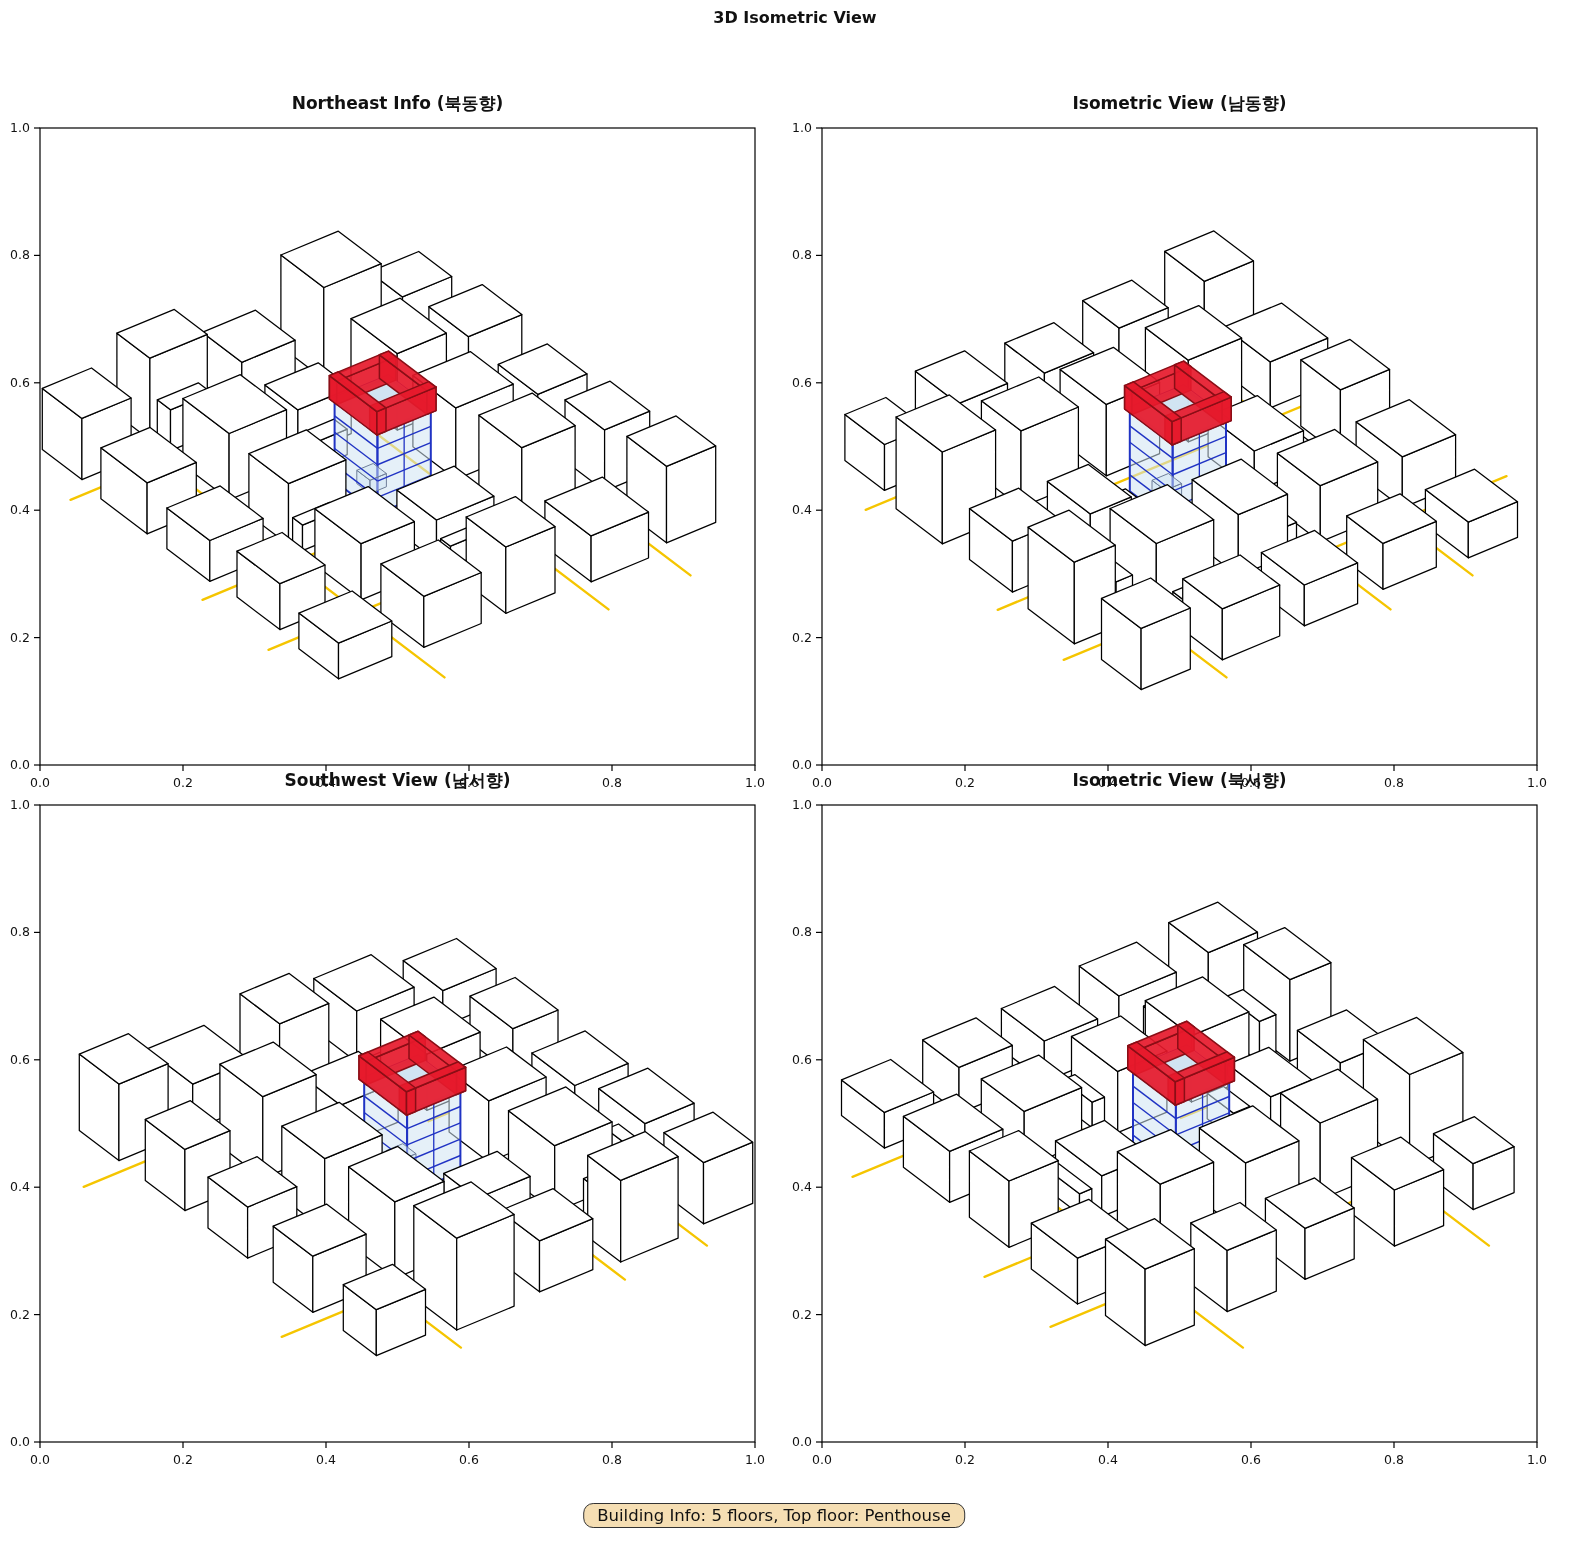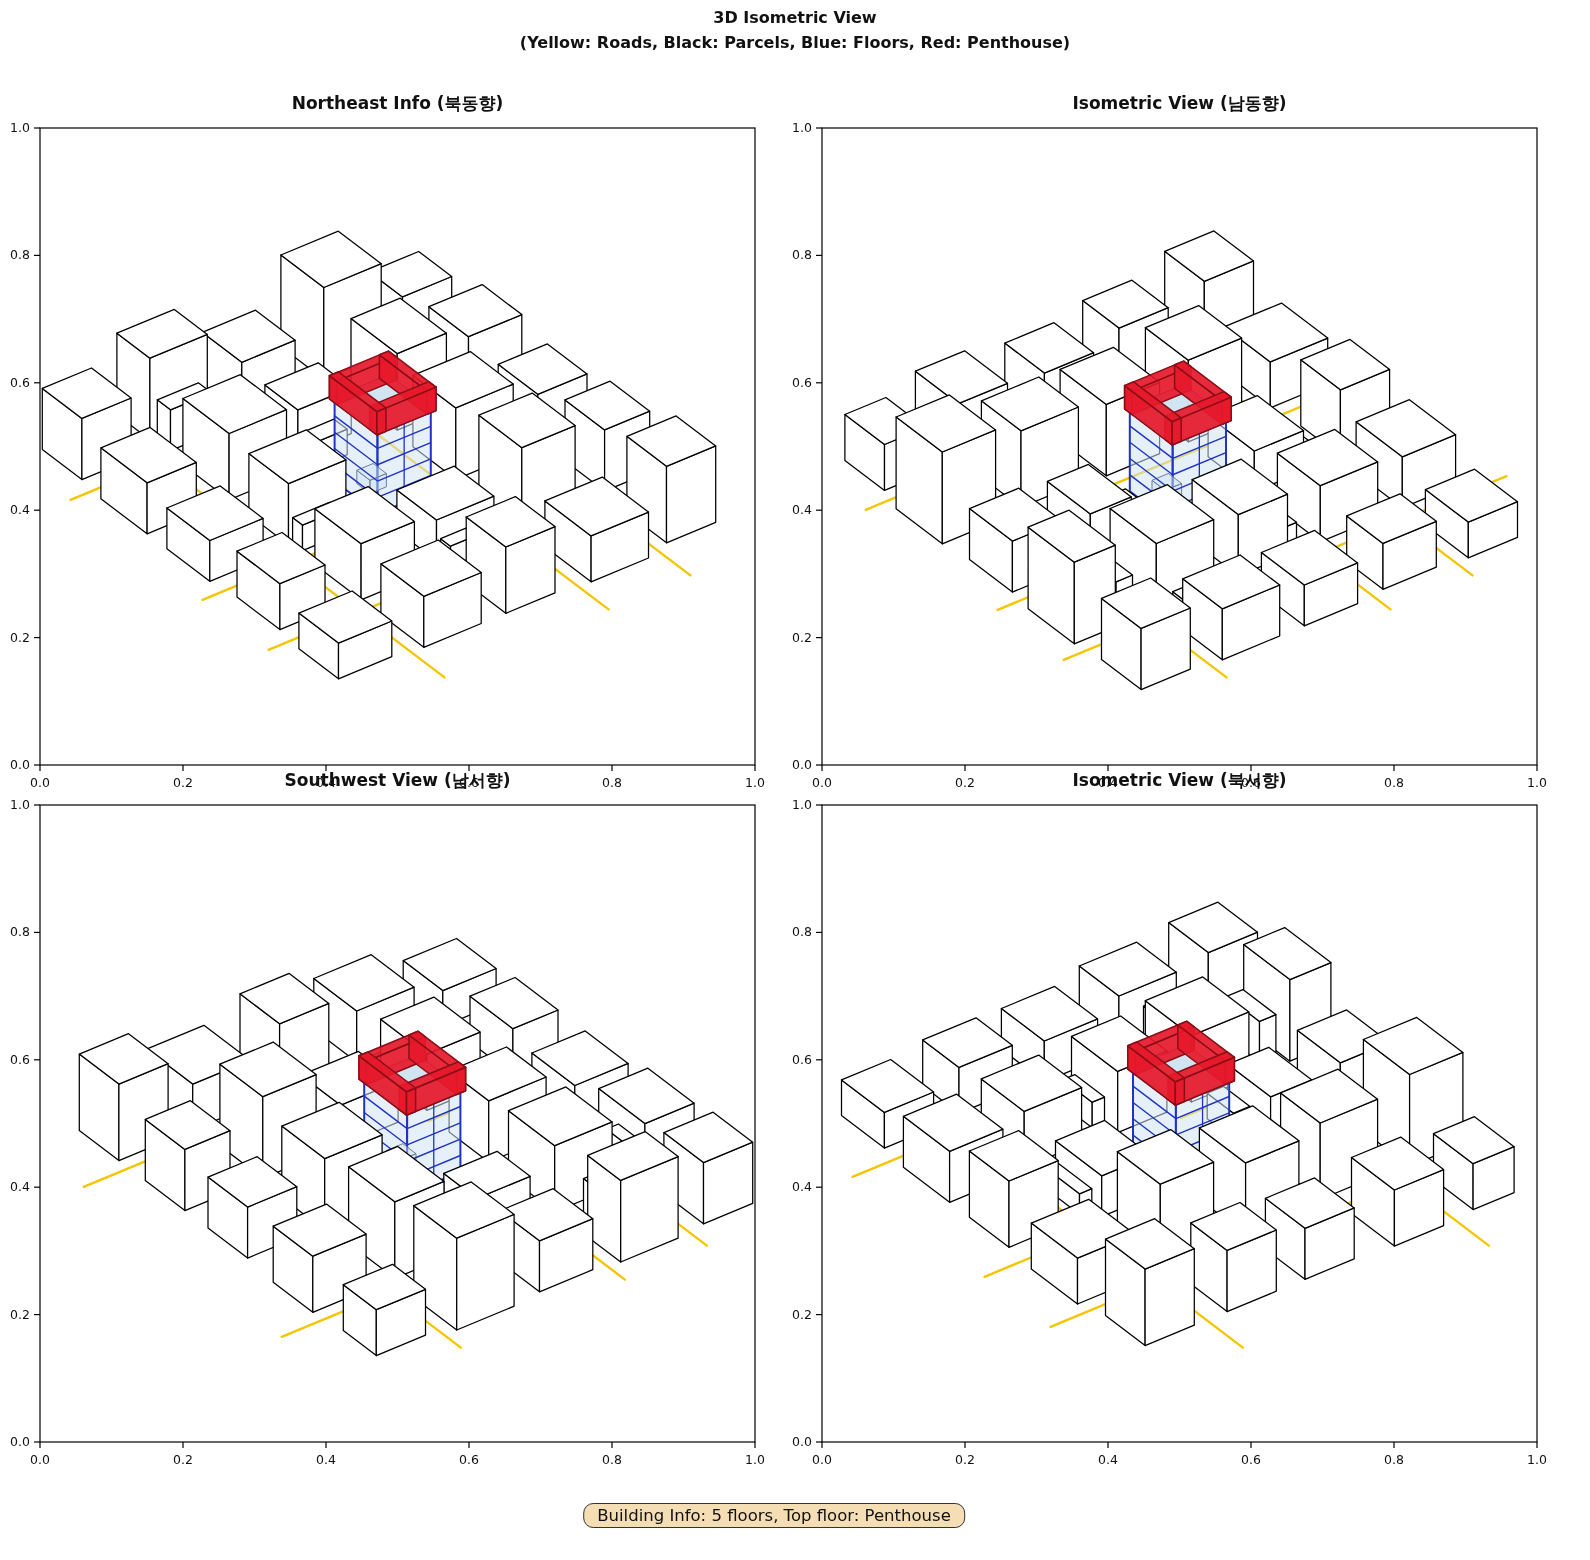--- a/index.html
+++ b/index.html
@@ -23,21 +23,20 @@
     background:#F5DEB3;border:1.6px solid #333333;border-radius:10px;
     padding:2px 13px;font-size:16.5px;white-space:nowrap;
   }
   text.tick{font-size:12.5px;fill:#111;}
 </style>
 </head>
 <body>
 
 <div class="fig-title">
   <div>3D Isometric View</div>
-  <div>(Yellow: Roads, Black: Parcels, Blue: Floors, Red: Penthouse)</div>
 </div>
 
 <div class="panel" style="left:0;top:88px">
   <div class="panel-title">Northeast Info (북동향)</div>
   <svg id="scene-0" width="795" height="676">
       <defs>
         <clipPath id="clip0">
           <rect x="40" y="10" width="715" height="637"></rect>
         </clipPath>
       </defs>

